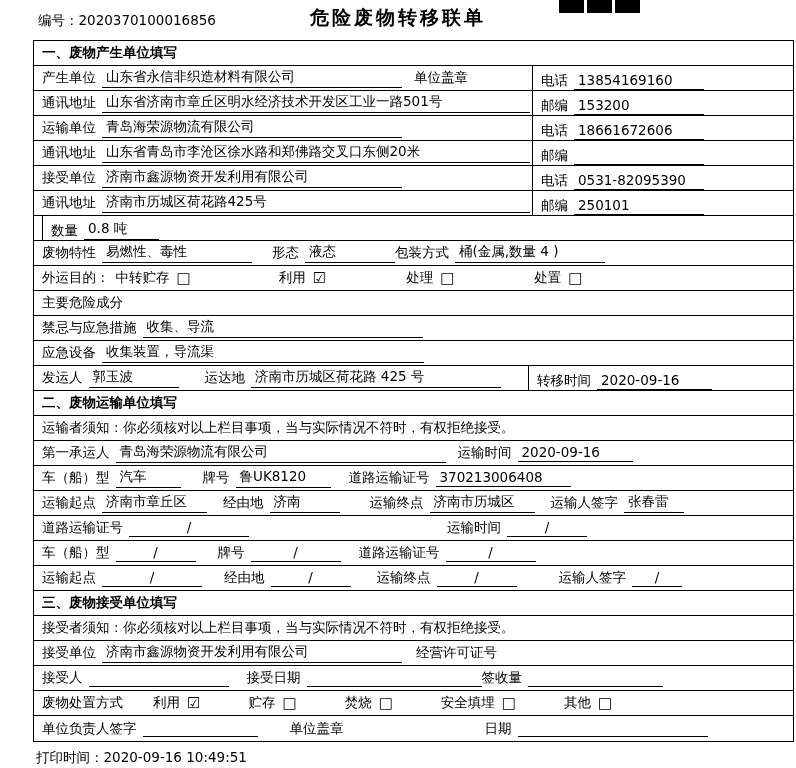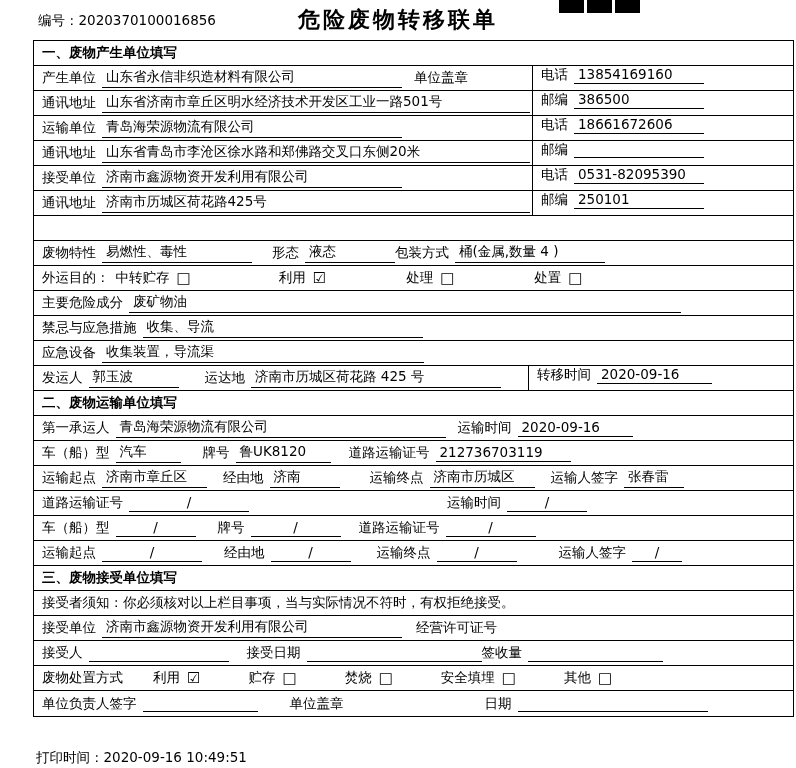--- a/index.html
+++ b/index.html
@@ -7,32 +7,32 @@
   body {
     width:796px; height:768px; background:#ffffff; color:#000;
     font-family:"DejaVu Sans","Liberation Sans",sans-serif;
     font-size:13.5px; overflow:hidden;
   }
   .page { position:relative; width:796px; height:768px; background:#fff; }
 
   
   .serial { position:absolute; left:38px; top:12px; white-space:nowrap; }
   .title  { position:absolute; left:0; right:0; top:5px; text-align:center;
-            font-size:22px; font-weight:bold; letter-spacing:3px; }
+            font-size:19px; font-weight:bold; letter-spacing:3px; }
   .stamp  { position:absolute; right:156px; top:0; display:flex; gap:3px; align-items:flex-start; }
   .stamp .block { display:inline-block; width:25px; height:13px; background:#000; }
 
   
   .form { position:absolute; left:33px; right:2px; top:40px; border:1.5px solid #000; background:#fff; }
   .row  { display:flex; align-items:center; height:25px; padding:0 5px 0 8px;
           border-bottom:1px solid #000; white-space:nowrap; }
   .row:last-child { border-bottom:none; }
   .row.section { font-weight:bold; }
   .cell-main { flex:1; display:flex; align-items:center; height:100%; min-width:0; }
-  .cell-side { display:flex; align-items:flex-start; height:100%; align-self:stretch;
+  .cell-side { display:flex; align-items:flex-end; height:100%; align-self:stretch;
                border-left:1px solid #000; padding-left:8px; flex:0 0 auto; }
   .lbl { margin-right:6px; flex:0 0 auto; }
   .val { display:inline-block; border-bottom:1px solid #000; padding:0 4px 1px 4px;
          min-height:17px; flex:0 0 auto; overflow:hidden; }
   .opt { display:inline-flex; align-items:center; }
   .cb  { margin-left:7px; font-size:15px; line-height:1; }
 
   
   .footer { position:absolute; left:36px; top:749px; white-space:nowrap; }
 </style>
@@ -69,21 +69,21 @@
       </div>
     </div>
 
     <div class="row">
       <div class="cell-main">
         <span class="lbl">通讯地址</span>
         <span class="val" style="width:428px">山东省济南市章丘区明水经济技术开发区工业一路501号</span>
       </div>
       <div class="cell-side" style="width:256px">
         <span class="lbl">邮编</span>
-        <span class="val" style="width:130px">386500</span>
+        <span class="val" style="width:130px">153200</span>
       </div>
     </div>
 
     <div class="row">
       <div class="cell-main">
         <span class="lbl">运输单位</span>
         <span class="val" style="width:300px">青岛海荣源物流有限公司</span>
       </div>
       <div class="cell-side" style="width:256px">
         <span class="lbl">电话</span>
@@ -118,20 +118,24 @@
         <span class="lbl">通讯地址</span>
         <span class="val" style="width:428px">济南市历城区荷花路425号</span>
       </div>
       <div class="cell-side" style="width:256px">
         <span class="lbl">邮编</span>
         <span class="val" style="width:130px">250101</span>
       </div>
     </div>
 
     <div class="row">
+      <div class="cell-side" style="width:152px">
+        <span class="lbl">数量</span>
+        <span class="val" style="width:75px">0.8 吨</span>
+      </div>
     </div>
 
     <div class="row">
       <span class="lbl">废物特性</span>
       <span class="val" style="width:150px">易燃性、毒性</span>
       <span class="lbl" style="margin-left:20px">形态</span>
       <span class="val" style="width:90px">液态</span>
       <span class="lbl" style="">包装方式</span>
       <span class="val" style="width:150px">桶(金属,数量 4 )</span>
     </div>
@@ -151,21 +155,20 @@
         <span class="cb">□</span>
       </span>
       <span class="opt" style="margin-left:80px">
         <span>处置</span>
         <span class="cb">□</span>
       </span>
     </div>
 
     <div class="row">
       <span class="lbl">主要危险成分</span>
-      <span class="val" style="width:552px">废矿物油</span>
     </div>
 
     <div class="row">
       <span class="lbl">禁忌与应急措施</span>
       <span class="val" style="width:280px">收集、导流</span>
     </div>
 
     <div class="row">
       <span class="lbl">应急设备</span>
       <span class="val" style="width:322px">收集装置，导流渠</span>
@@ -181,35 +184,38 @@
       <div class="cell-side" style="width:260px">
         <span class="lbl">转移时间</span>
         <span class="val" style="width:115px">2020-09-16</span>
       </div>
     </div>
 
     <div class="row section">
       <span>二、废物运输单位填写</span>
     </div>
 
+    <div class="row">
+      <span>运输者须知：你必须核对以上栏目事项，当与实际情况不符时，有权拒绝接受。</span>
+    </div>
 
     <div class="row">
       <span class="lbl">第一承运人</span>
       <span class="val" style="width:330px">青岛海荣源物流有限公司</span>
       <span class="lbl" style="margin-left:12px">运输时间</span>
       <span class="val" style="width:115px">2020-09-16</span>
     </div>
 
     <div class="row">
       <span class="lbl">车（船）型</span>
       <span class="val" style="width:65px">汽车</span>
       <span class="lbl" style="margin-left:22px">牌号</span>
       <span class="val" style="width:95px">鲁UK8120</span>
       <span class="lbl" style="margin-left:18px">道路运输证号</span>
-      <span class="val" style="width:135px">212736703119</span>
+      <span class="val" style="width:135px">370213006408</span>
     </div>
 
     <div class="row">
       <span class="lbl">运输起点</span>
       <span class="val" style="width:105px">济南市章丘区</span>
       <span class="lbl" style="margin-left:16px">经由地</span>
       <span class="val" style="width:70px">济南</span>
       <span class="lbl" style="margin-left:30px">运输终点</span>
       <span class="val" style="width:105px">济南市历城区</span>
       <span class="lbl" style="margin-left:16px">运输人签字</span>

